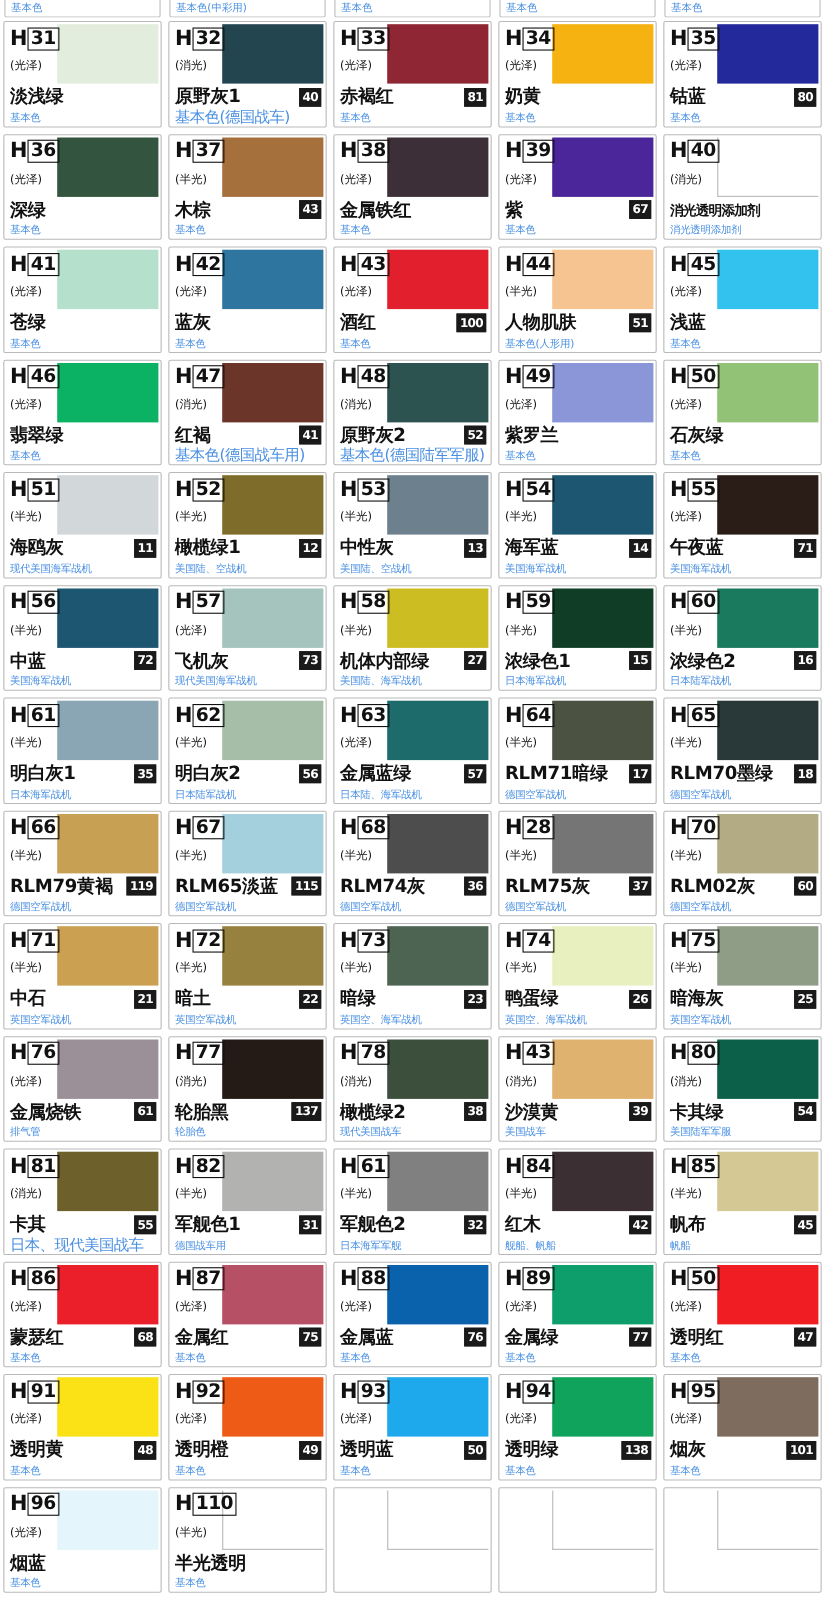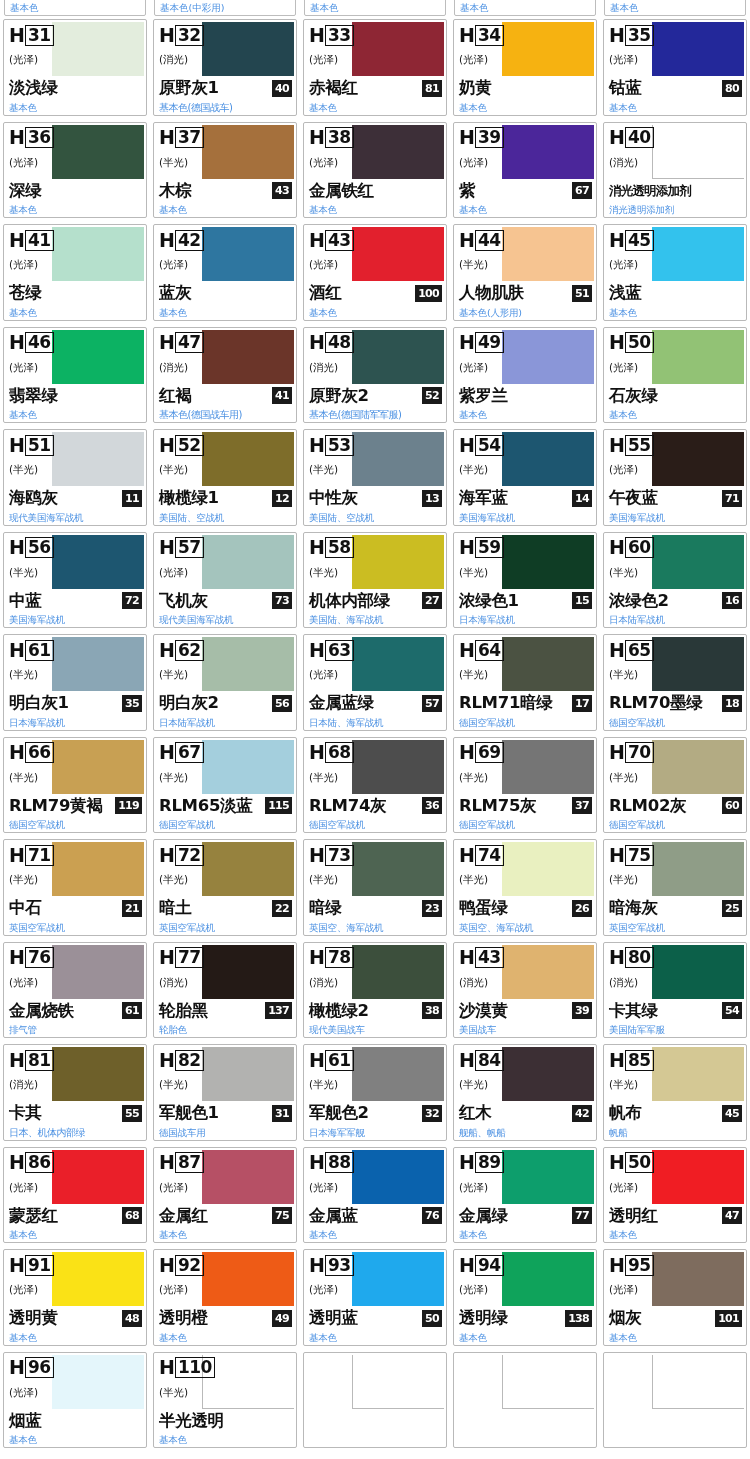--- a/index.html
+++ b/index.html
@@ -159,21 +159,21 @@
   .subline {
     position: absolute;
     left: 5px;
     bottom: 2px;
     font-size: 9.5px;
     line-height: 11px;
     color: #4a90e2;
     white-space: nowrap;
     letter-spacing: -0.2px;
   }
-  .subline.sm { font-size: 10px; letter-spacing: -0.5px; }
+  .subline.sm { font-size: 14px; letter-spacing: -0.5px; }
 </style>
 </head>
 <body>
 
 <div id="grid">
   <div class="toprow" id="toprow">
       <div class="topcell">
         <div class="tsub">基本色</div>
       </div>
       <div class="topcell">
@@ -747,21 +747,21 @@
             <span class="badge">36</span>
           </div>
           <div class="subline">德国空军战机</div>
         </div>
       </div>
       <div class="cell">
         <div class="card">
           <div class="swatch" style="background: rgb(117, 117, 117);"></div>
           <div class="codeline">
             <span class="h-letter">H</span>
-            <span class="num-box">69</span>
+            <span class="num-box">28</span>
           </div>
           <div class="finish">(半光)</div>
           <div class="nameline">
             <span class="cname">RLM75灰</span>
             <span class="badge">37</span>
           </div>
           <div class="subline">德国空军战机</div>
         </div>
       </div>
       <div class="cell">
@@ -934,21 +934,21 @@
           <div class="swatch" style="background: rgb(110, 96, 42);"></div>
           <div class="codeline">
             <span class="h-letter">H</span>
             <span class="num-box">81</span>
           </div>
           <div class="finish">(消光)</div>
           <div class="nameline">
             <span class="cname">卡其</span>
             <span class="badge">55</span>
           </div>
-          <div class="subline sm">日本、机体内部绿</div>
+          <div class="subline sm">日本、现代美国战车</div>
         </div>
       </div>
       <div class="cell">
         <div class="card">
           <div class="swatch" style="background: rgb(178, 178, 176);"></div>
           <div class="codeline">
             <span class="h-letter">H</span>
             <span class="num-box">82</span>
           </div>
           <div class="finish">(半光)</div>

